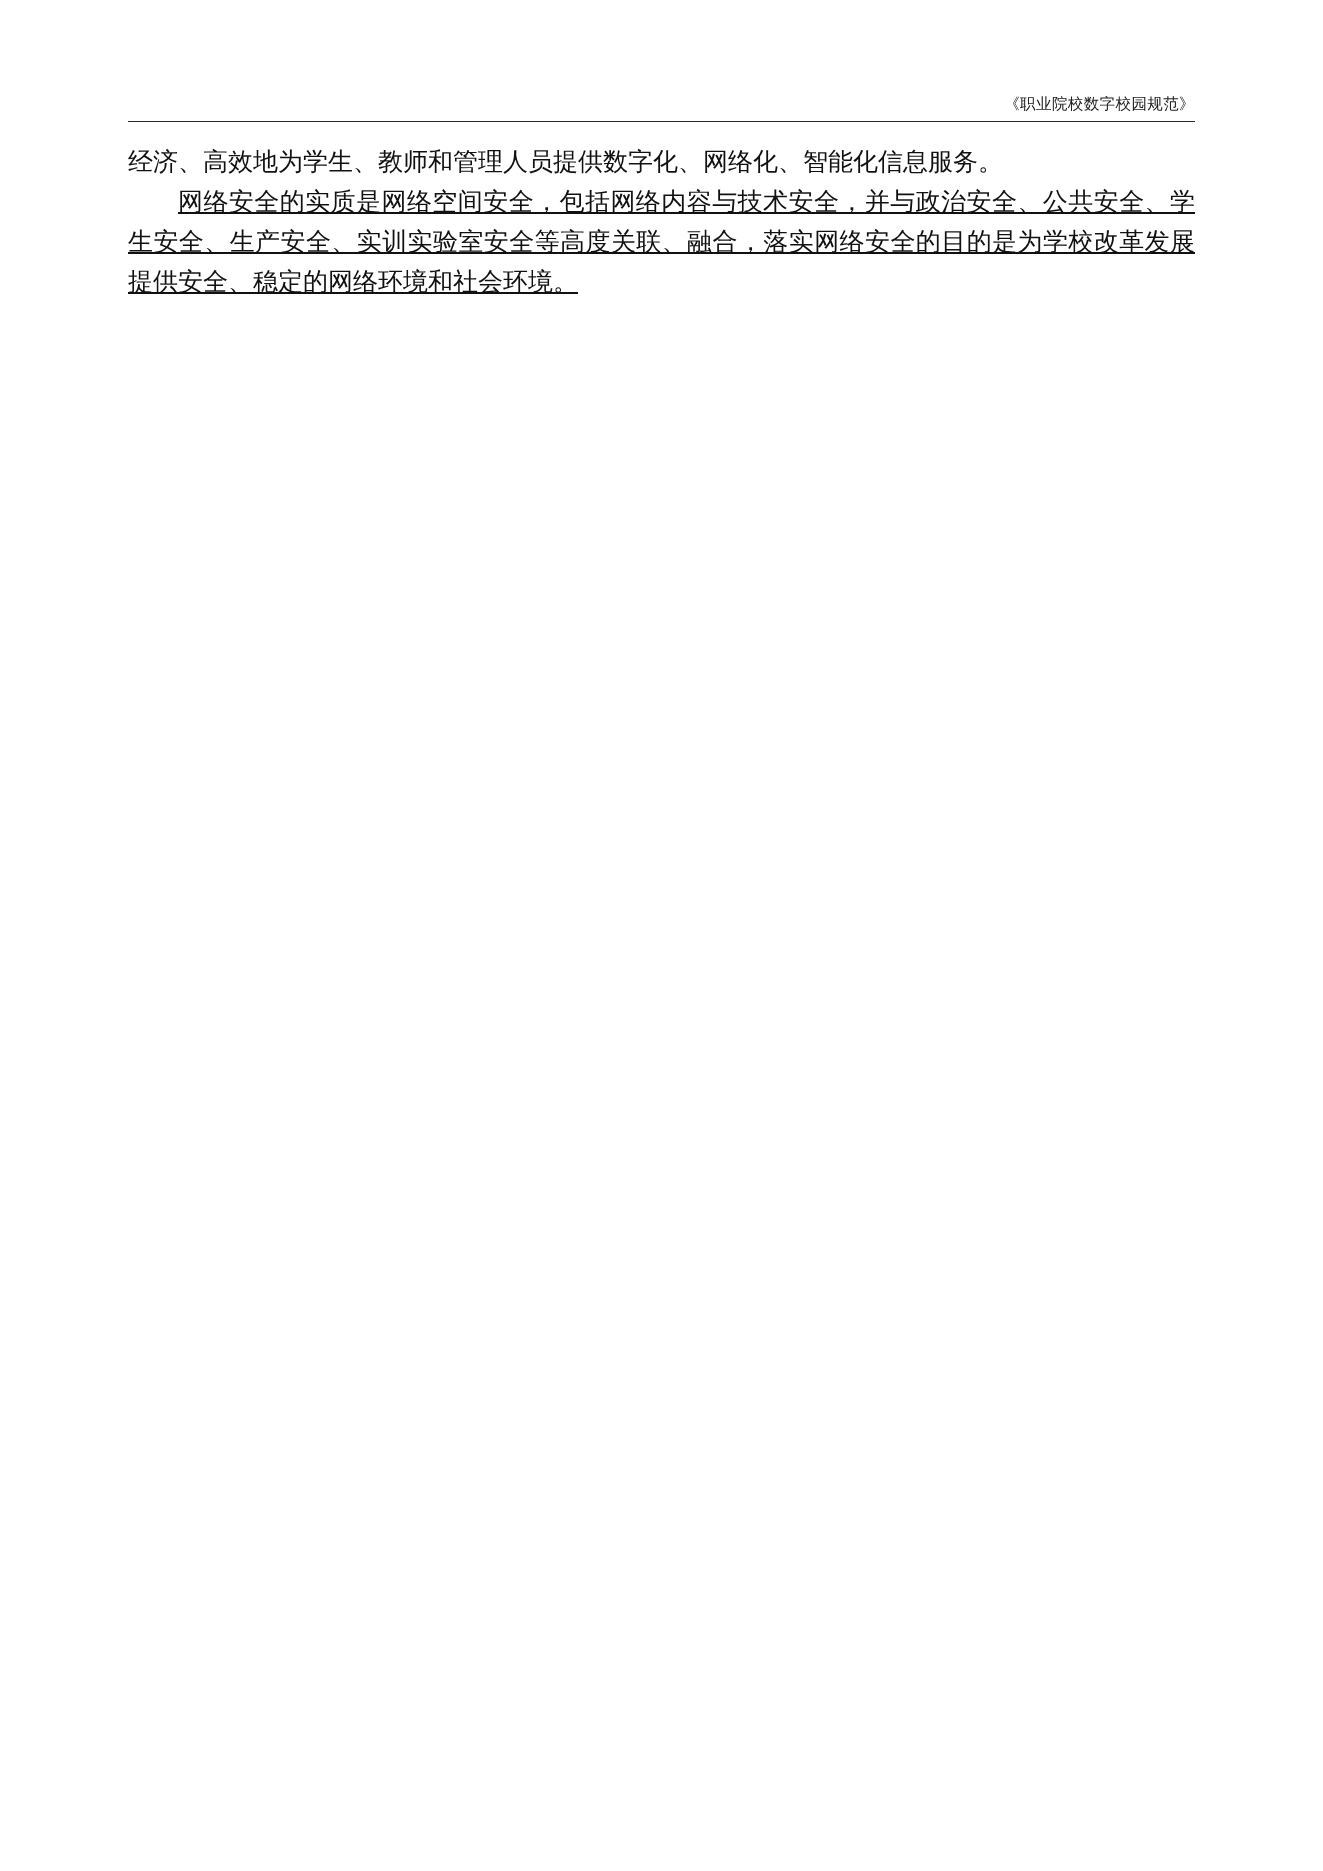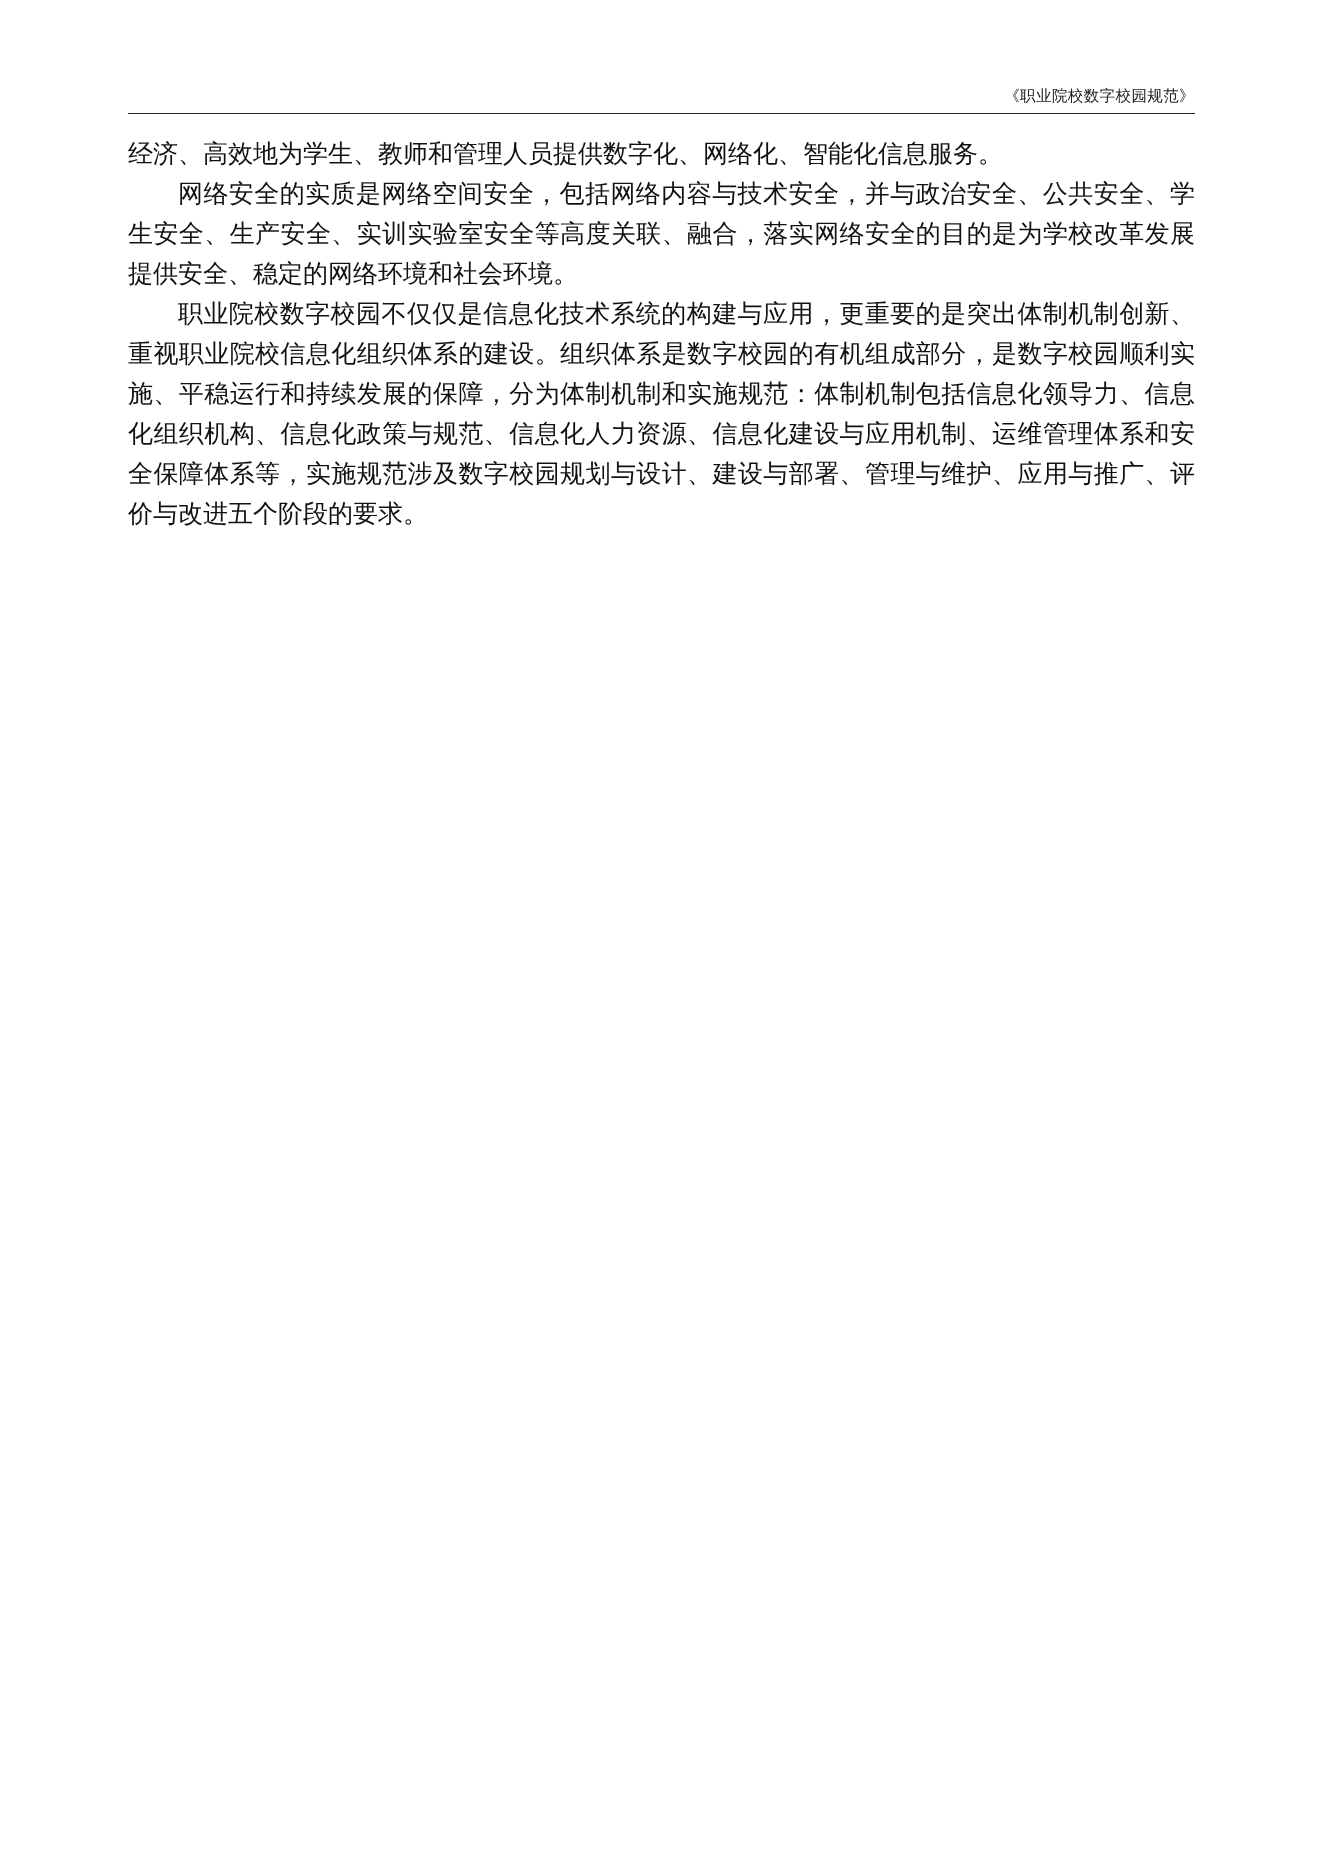--- a/index.html
+++ b/index.html
@@ -5,21 +5,21 @@
   html, body {
     margin: 0;
     padding: 0;
     background: #ffffff;
   }
   .page {
     position: relative;
     width: 1323px;
     height: 1335px;
     background: #ffffff;
-    margin: 8px auto;
+    margin: 16px auto;
     font-family: "Liberation Serif", serif;
     color: #111111;
     box-sizing: border-box;
   }
   .header {
     position: absolute;
     left: 128px;
     top: 78px;
     width: 1067px;
     box-sizing: border-box;
@@ -48,20 +48,21 @@
     color: #111111;
     text-align: justify;
     text-justify: inter-character;
   }
   .para {
     margin: 0;
     text-indent: 0;
   }
   .para.indent {
     text-indent: 2em;
+    text-decoration: underline;
   }
   .footer {
     position: absolute;
     left: 0;
     top: 1413px;
     width: 1323px;
     text-align: center;
     font-family: "DejaVu Sans", sans-serif;
     font-size: 16px;
     color: #1a1a1a;
@@ -73,18 +74,17 @@
 <div class="page">
 
   <div class="header">
     <div class="header-title">《职业院校数字校园规范》</div>
     <div class="header-rule"></div>
   </div>
 
   <div class="body-text">
     <p class="para">经济、高效地为学生、教师和管理人员提供数字化、网络化、智能化信息服务。</p>
     <p class="para indent">网络安全的实质是网络空间安全，包括网络内容与技术安全，并与政治安全、公共安全、学生安全、生产安全、实训实验室安全等高度关联、融合，落实网络安全的目的是为学校改革发展提供安全、稳定的网络环境和社会环境。</p>
-    <p class="para indent">职业院校数字校园不仅仅是信息化技术系统的构建与应用，更重要的是突出体制机制创新、重视职业院校信息化组织体系的建设。组织体系是数字校园的有机组成部分，是数字校园顺利实施、平稳运行和持续发展的保障，分为体制机制和实施规范：体制机制包括信息化领导力、信息化组织机构、信息化政策与规范、信息化人力资源、信息化建设与应用机制、运维管理体系和安全保障体系等，实施规范涉及数字校园规划与设计、建设与部署、管理与维护、应用与推广、评价与改进五个阶段的要求。</p>
   </div>
 
   <div class="footer">6</div>
 
 </div>
 
 </body></html>

